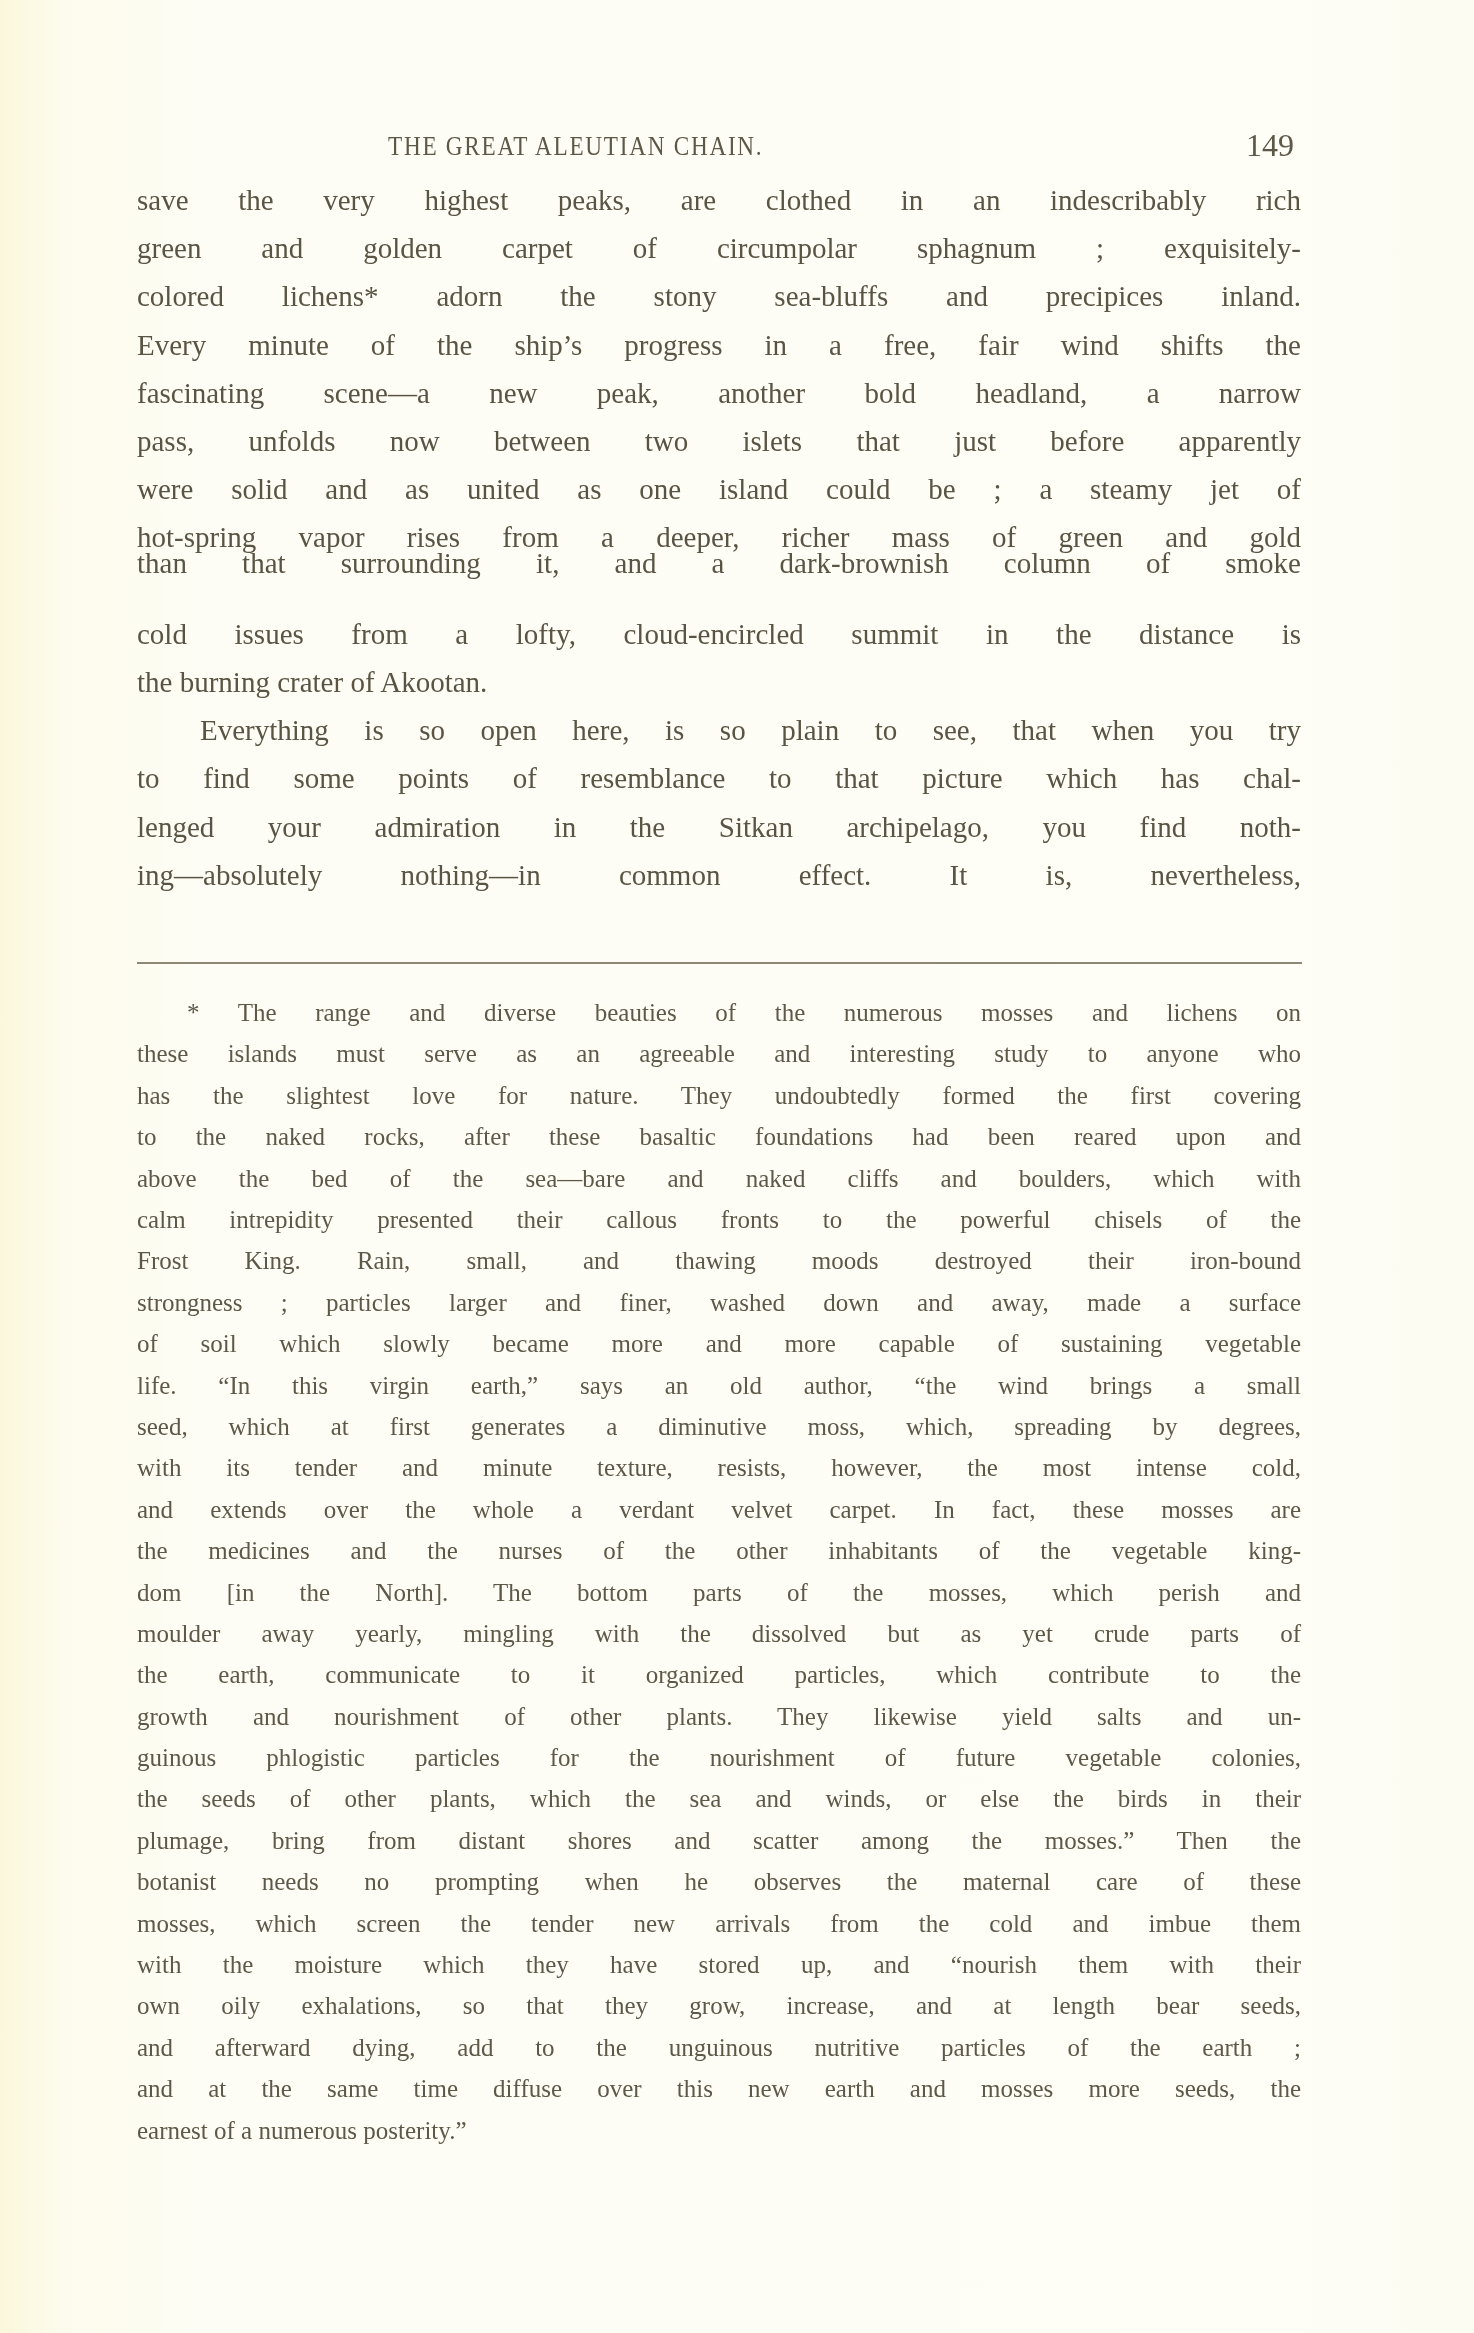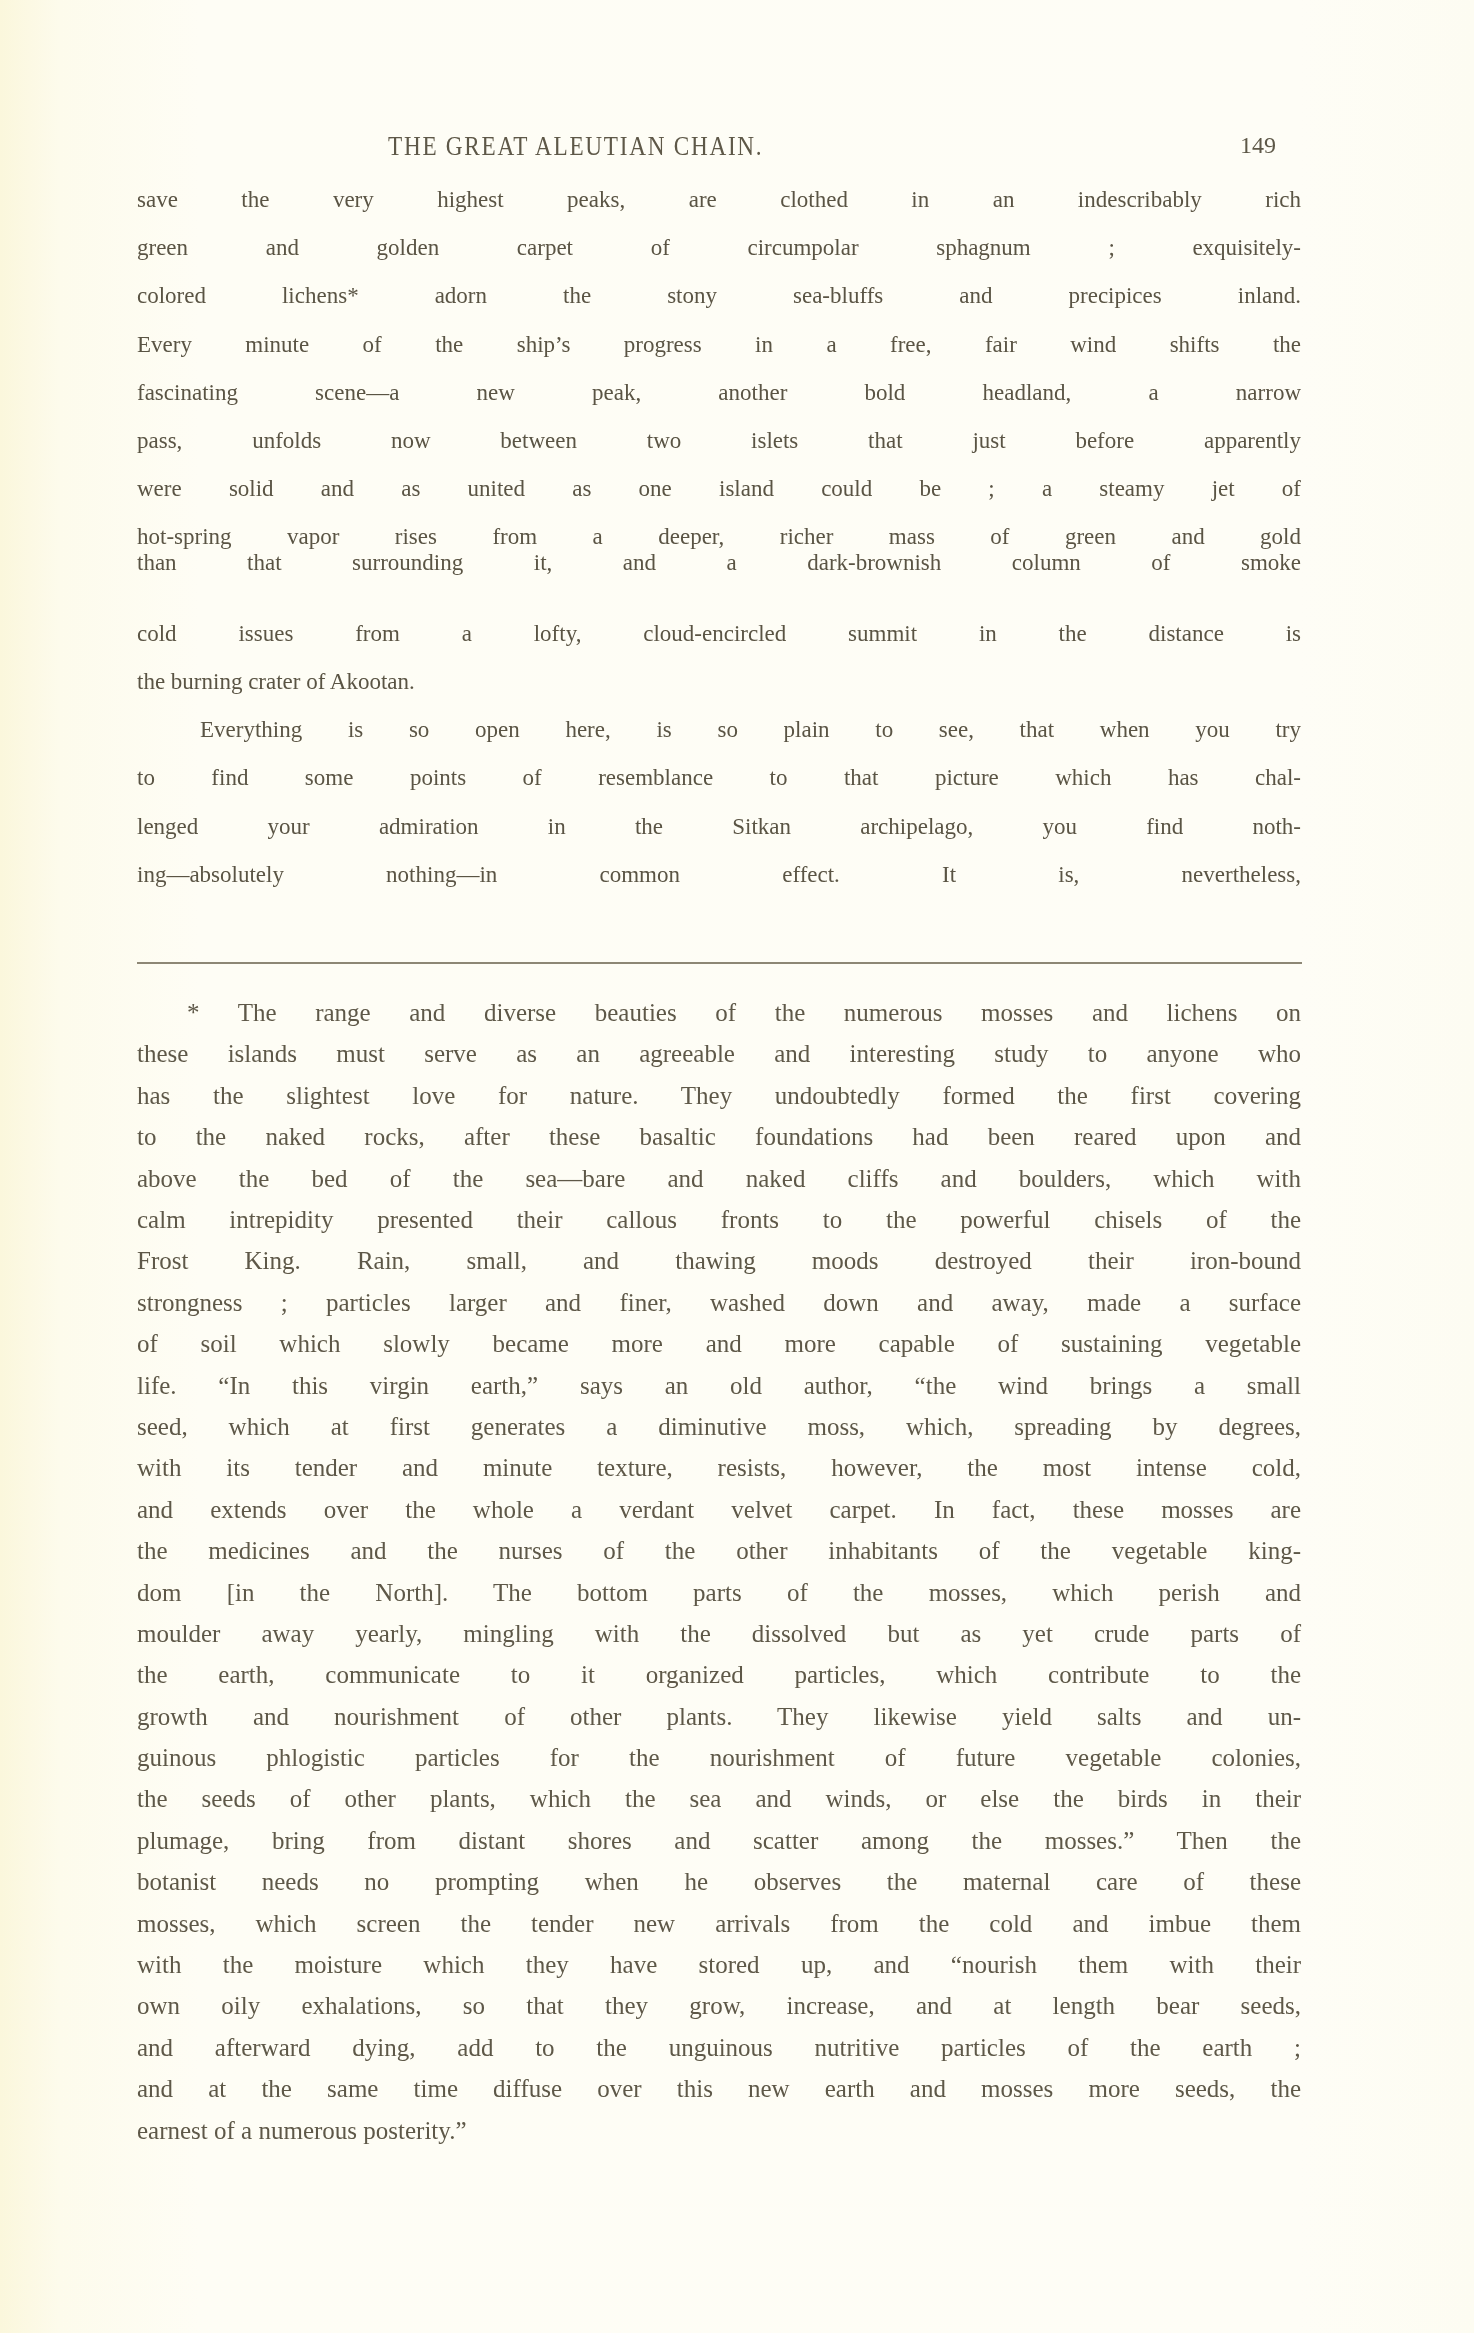--- a/index.html
+++ b/index.html
@@ -15,30 +15,30 @@
     background: linear-gradient(90deg, #fbf7dc 0px, #fdfbec 60px, #fefdf5 200px, #fefdf6 1300px, #fdfcf2 1474px);
   }
   .running-head {
     position: absolute; left: 388px; top: 129px;
     font-size: 27px; letter-spacing: 2px; line-height: 34px;
     white-space: nowrap; color: #5e5848;
     transform-origin: left top; transform: scaleX(0.86);
   }
   .folio {
     position: absolute; left: 1240px; width: 60px; top: 126px;
-    font-size: 24px; line-height: 38px; text-align: left; color: #5e5848;
+    font-size: 32px; line-height: 38px; text-align: center; color: #5e5848;
   }
   .body-text { position: absolute; left: 137px; top: 0; width: 1164px; }
   .line {
     position: absolute; left: 0; width: 1164px;
     white-space: nowrap; text-align: justify; text-align-last: justify;
   }
   .line.last { text-align-last: left; }
   .line.indent { padding-left: 63px; box-sizing: border-box; }
-  .main .line { font-size: 23px; height: 40px; line-height: 40px; }
+  .main .line { font-size: 29px; height: 40px; line-height: 40px; }
   .foot .line { font-size: 25px; height: 34px; line-height: 34px; color: #5e5848; }
   .foot .line.indent { padding-left: 50px; }
   .rule {
     position: absolute; left: 137px; top: 962px; width: 1165px; height: 2px;
     background: #8d8775;
   }
 </style>
 </head>
 <body>
 

